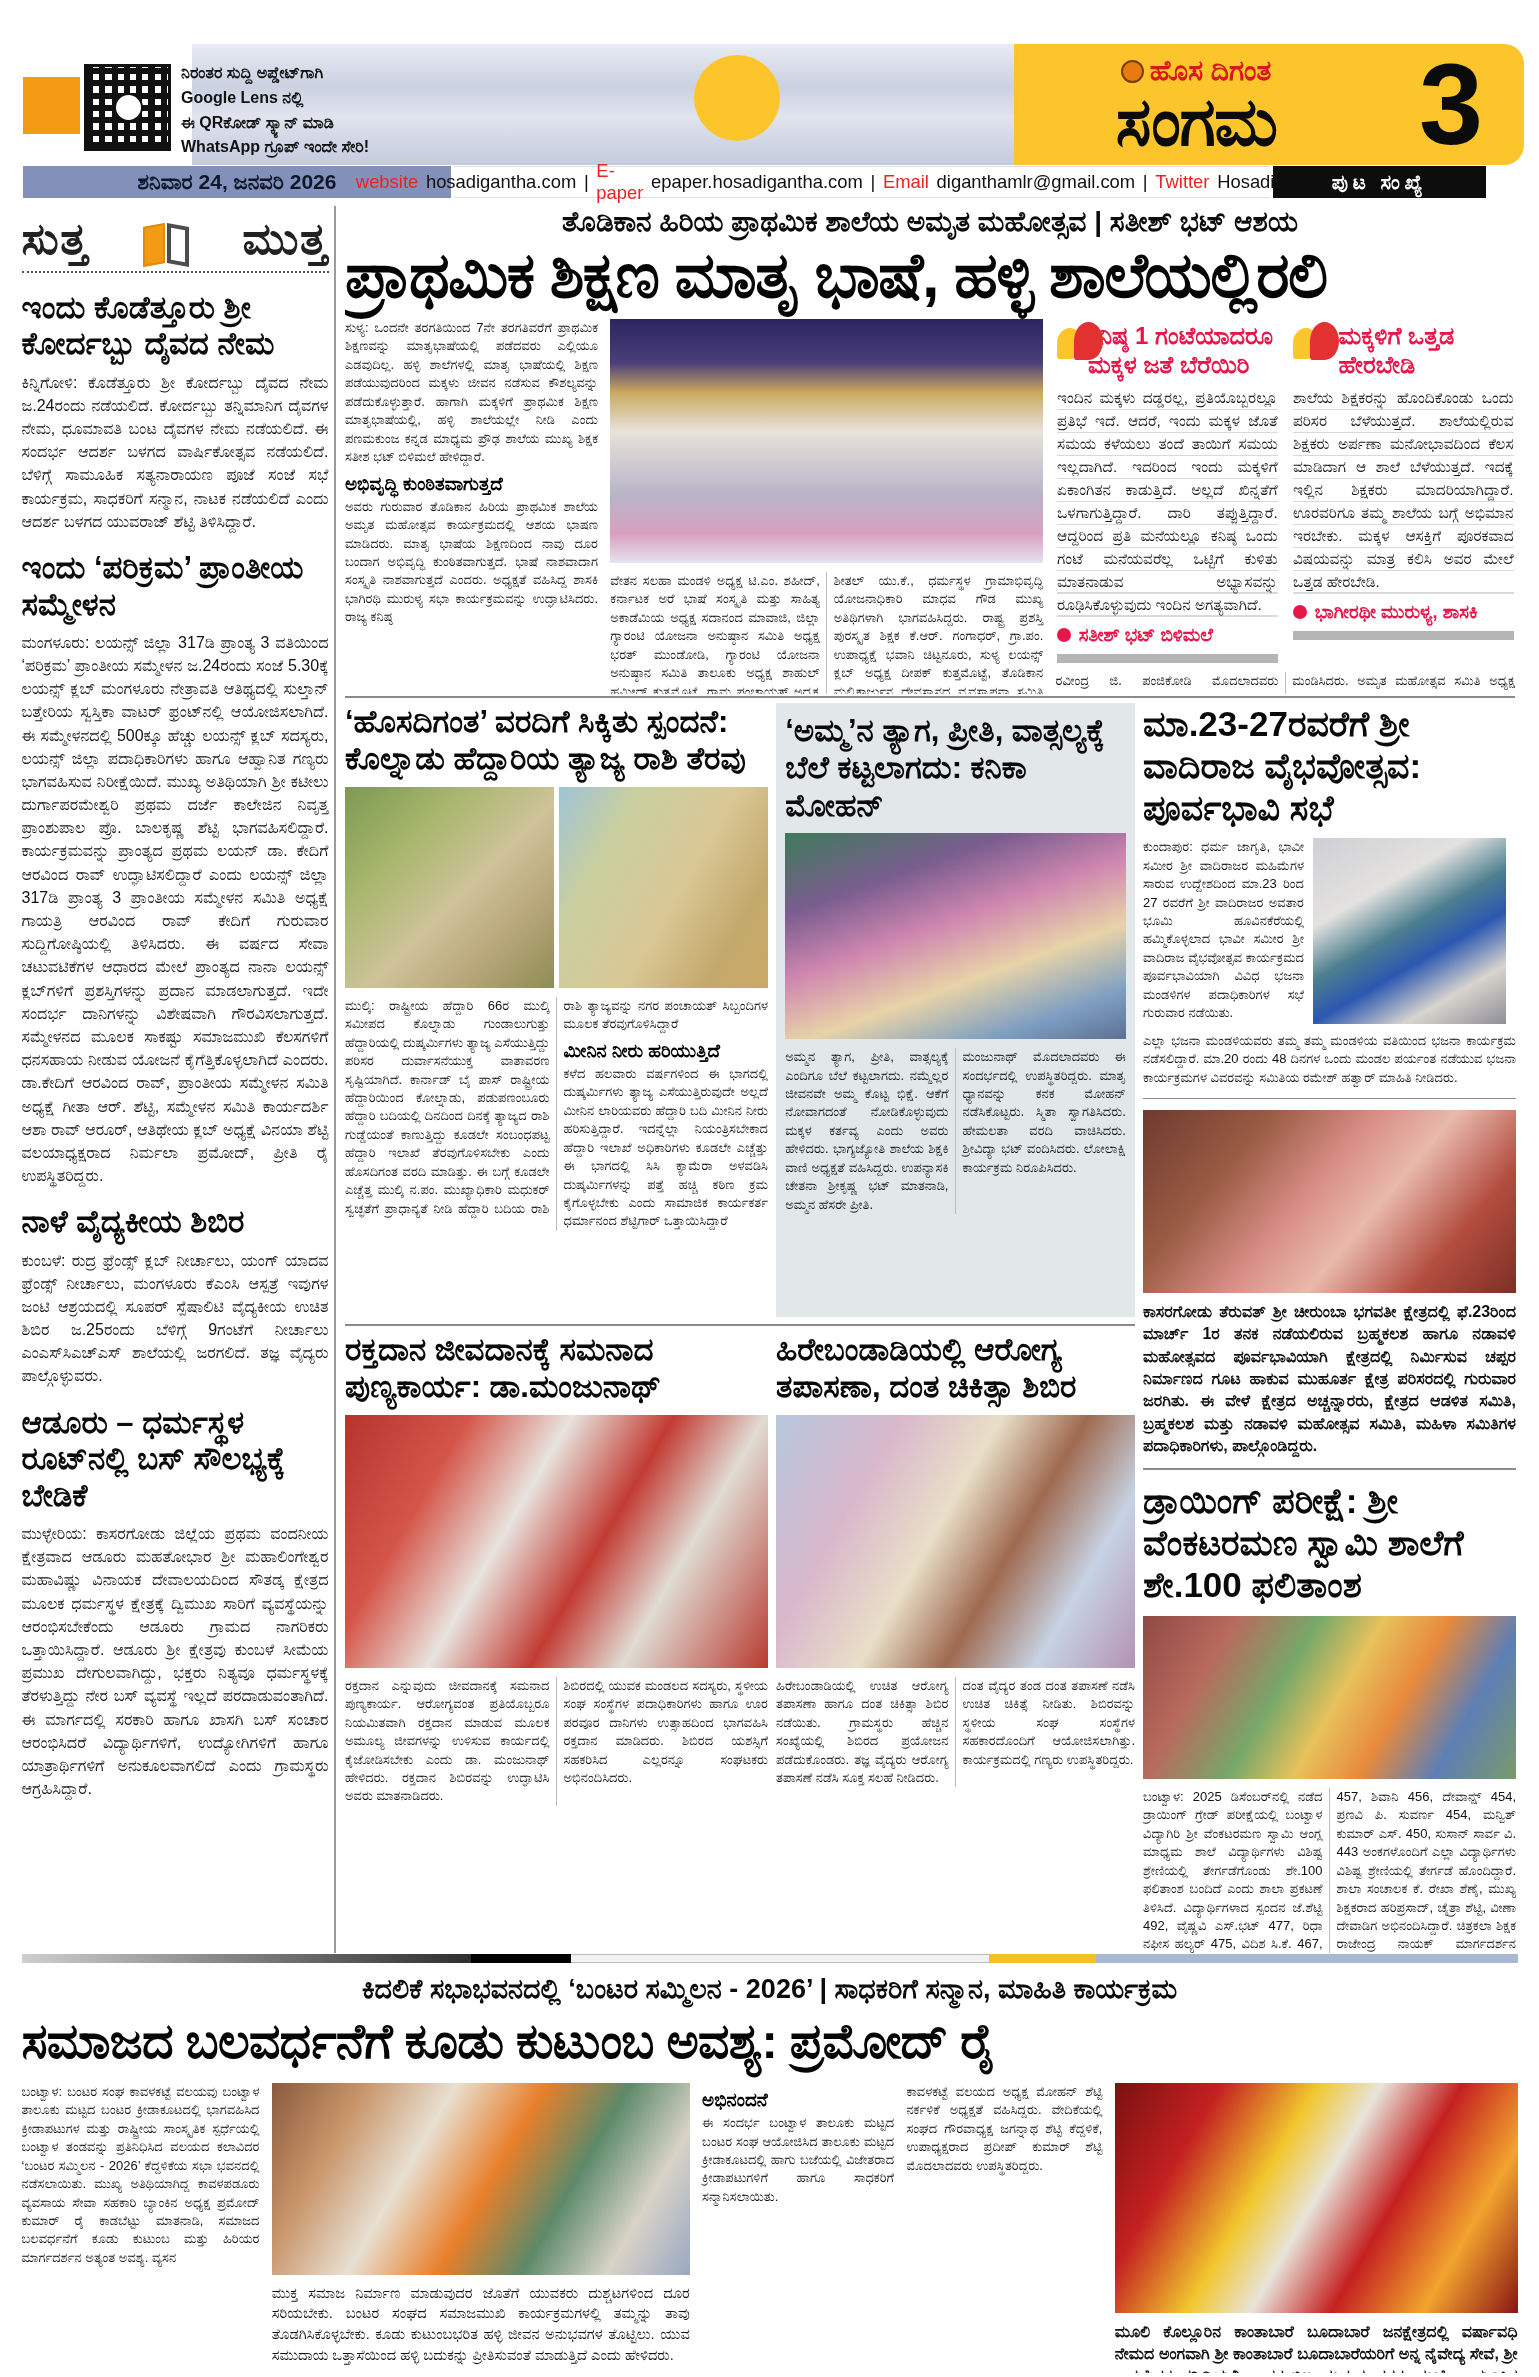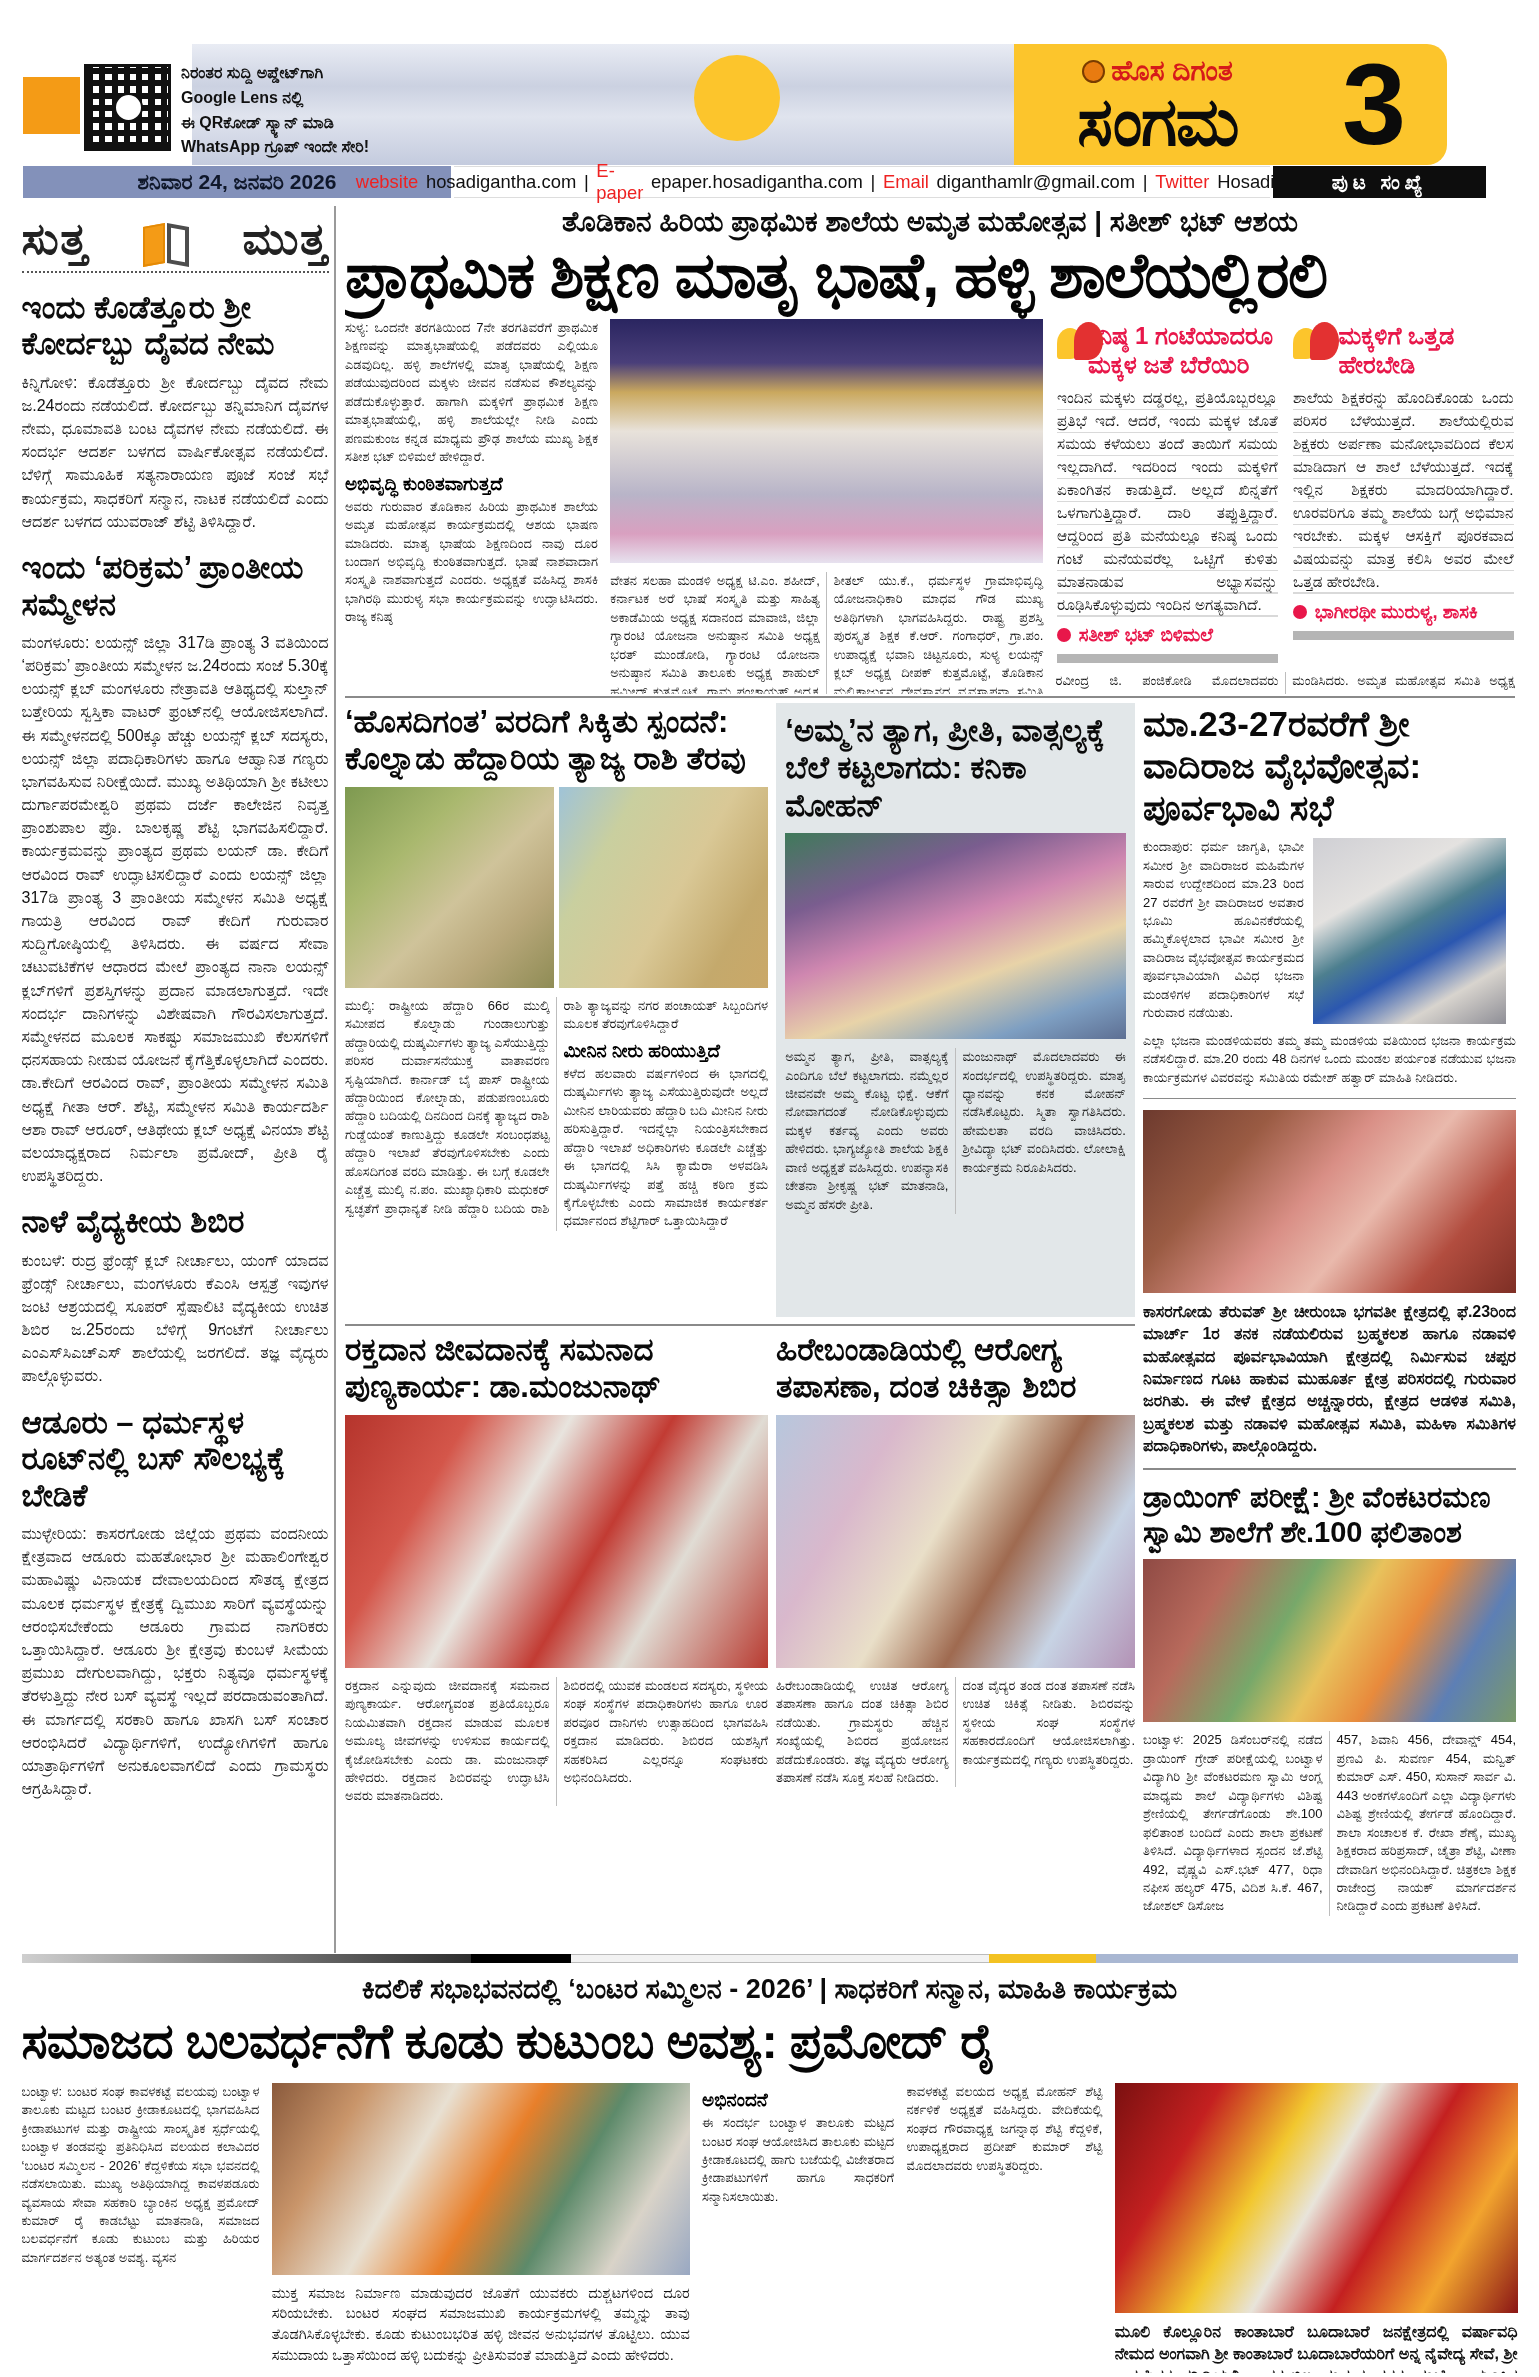--- a/index.html
+++ b/index.html
@@ -12,21 +12,21 @@
   .sun-circle { position:absolute; left:694px; top:55px; width:86px; height:86px; border-radius:50%; background:#fcc52c; }
   .masthead-title { position:absolute; left:253px; top:55px; width:591px; text-align:center;
     font-size:71px; font-weight:800; color:#0c0c0c; letter-spacing:-1.5px; }
   .orange-square { position:absolute; left:23px; top:77px; width:57px; height:57px; background:#f49b16; }
   .qr-box { position:absolute; left:84px; top:64px; width:87px; height:87px; background:#fff; border:3.1px solid #111;
     background-image:
       repeating-linear-gradient(0deg,#111 0 6.1px,transparent 6.1px 12.3px),
       repeating-linear-gradient(90deg,#111 0 6.1px,#fff 6.1px 12.3px); }
   .qr-center { position:absolute; left:114px; top:93px; width:29px; height:29px; border-radius:50%; background:#fff; border:2.3px solid #111; }
   .qr-text { position:absolute; left:181px; top:61px; width:230px; font-size:16px; font-weight:700; color:#111; line-height:1.55; }
-  .brand-block { position:absolute; left:1014px; top:44px; width:433px; height:121px; background:#fcc52c;
+  .brand-block { position:absolute; left:1014px; top:44px; width:510px; height:121px; background:#fcc52c;
     border-radius:0 20px 20px 0; display:flex; align-items:center; }
   .brand-left { flex:1; text-align:center; }
   .brand-name { font-size:28px; font-weight:800; color:#d61a1a; display:flex; align-items:center; justify-content:center; gap:6.1px; }
   .logo-dot { width:23px; height:23px; border-radius:50%; background:#e87b10; border:2.3px solid #7a3c00; display:inline-block; }
   .section-name { font-size:67px; font-weight:900; color:#0b0b0b; line-height:1.0; letter-spacing:-1.5px; }
   .page-num { width:146px; font-size:115px; font-weight:900; color:#0b0b0b; text-align:center; line-height:1; }
   .date-bar { position:absolute; left:23px; top:166px; width:428px; height:32px; background:#8391ba; color:#0f172a;
     font-size:21px; font-weight:700; display:flex; align-items:center; justify-content:center; }
   .contact-bar { position:absolute; left:454px; top:166px; width:816px; height:32px; background:#fff; color:#111;
     font-size:18.4px; display:flex; align-items:center; justify-content:center; gap:7.7px; border-top:0.8px solid #ddd; border-bottom:0.8px solid #ddd;}
@@ -283,21 +283,21 @@
       </div>
       <div class="body" style="margin-top:7.7px;">ಎಲ್ಲಾ ಭಜನಾ ಮಂಡಳಿಯವರು ತಮ್ಮ ತಮ್ಮ ಮಂಡಳಿಯ ವತಿಯಿಂದ ಭಜನಾ ಕಾರ್ಯಕ್ರಮ ನಡೆಸಲಿದ್ದಾರೆ. ಮಾ.20 ರಂದು 48 ದಿನಗಳ ಒಂದು ಮಂಡಲ ಪರ್ಯಂತ ನಡೆಯುವ ಭಜನಾ ಕಾರ್ಯಕ್ರಮಗಳ ವಿವರವನ್ನು ಸಮಿತಿಯ ರಮೇಶ್ ಹತ್ವಾರ್ ಮಾಹಿತಿ ನೀಡಿದರು.</div>
     </div>
     <div class="rule-inline"></div>
     <div>
       <div class="photo photo-temple"></div>
       <div class="caption">ಕಾಸರಗೋಡು ತೆರುವತ್ ಶ್ರೀ ಚೀರುಂಬಾ ಭಗವತೀ ಕ್ಷೇತ್ರದಲ್ಲಿ ಫೆ.23ರಿಂದ ಮಾರ್ಚ್ 1ರ ತನಕ ನಡೆಯಲಿರುವ ಬ್ರಹ್ಮಕಲಶ ಹಾಗೂ ನಡಾವಳಿ ಮಹೋತ್ಸವದ ಪೂರ್ವಭಾವಿಯಾಗಿ ಕ್ಷೇತ್ರದಲ್ಲಿ ನಿರ್ಮಿಸುವ ಚಪ್ಪರ ನಿರ್ಮಾಣದ ಗೂಟ ಹಾಕುವ ಮುಹೂರ್ತ ಕ್ಷೇತ್ರ ಪರಿಸರದಲ್ಲಿ ಗುರುವಾರ ಜರಗಿತು. ಈ ವೇಳೆ ಕ್ಷೇತ್ರದ ಅಚ್ಚನ್ನಾರರು, ಕ್ಷೇತ್ರದ ಆಡಳಿತ ಸಮಿತಿ, ಬ್ರಹ್ಮಕಲಶ ಮತ್ತು ನಡಾವಳಿ ಮಹೋತ್ಸವ ಸಮಿತಿ, ಮಹಿಳಾ ಸಮಿತಿಗಳ ಪದಾಧಿಕಾರಿಗಳು, ಪಾಲ್ಗೊಂಡಿದ್ದರು.</div>
     </div>
     <div class="rule-inline"></div>
     <div>
-      <div class="art-head" style="font-size:29px;">ಡ್ರಾಯಿಂಗ್ ಪರೀಕ್ಷೆ: ಶ್ರೀ ವೆಂಕಟರಮಣ ಸ್ವಾಮಿ ಶಾಲೆಗೆ ಶೇ.100 ಫಲಿತಾಂಶ</div>
+      <div class="art-head" style="font-size:35px;">ಡ್ರಾಯಿಂಗ್ ಪರೀಕ್ಷೆ: ಶ್ರೀ ವೆಂಕಟರಮಣ ಸ್ವಾಮಿ ಶಾಲೆಗೆ ಶೇ.100 ಫಲಿತಾಂಶ</div>
       <div class="photo photo-students"></div>
       <div class="cols2">
         <div class="body">ಬಂಟ್ವಾಳ: 2025 ಡಿಸೆಂಬರ್‌ನಲ್ಲಿ ನಡೆದ ಡ್ರಾಯಿಂಗ್ ಗ್ರೇಡ್ ಪರೀಕ್ಷೆಯಲ್ಲಿ ಬಂಟ್ವಾಳ ವಿದ್ಯಾಗಿರಿ ಶ್ರೀ ವೆಂಕಟರಮಣ ಸ್ವಾಮಿ ಆಂಗ್ಲ ಮಾಧ್ಯಮ ಶಾಲೆ ವಿದ್ಯಾರ್ಥಿಗಳು ವಿಶಿಷ್ಟ ಶ್ರೇಣಿಯಲ್ಲಿ ತೇರ್ಗಡೆಗೊಂಡು ಶೇ.100 ಫಲಿತಾಂಶ ಬಂದಿದೆ ಎಂದು ಶಾಲಾ ಪ್ರಕಟಣೆ ತಿಳಿಸಿದೆ. ವಿದ್ಯಾರ್ಥಿಗಳಾದ ಸ್ಪಂದನ ಜೆ.ಶೆಟ್ಟಿ 492, ವೈಷ್ಣವಿ ಎಸ್.ಭಟ್ 477, ರಿಧಾ ನಫೀಸ ಹಲ್ಯರ್ 475, ವಿದಿಶ ಸಿ.ಕೆ. 467, ಜೋಶಲ್ ಡಿಸೋಜ</div>
         <div class="body">457, ಶಿವಾನಿ 456, ದೇವಾನ್ಷ್ 454, ಪ್ರಣವಿ ಪಿ. ಸುವರ್ಣ 454, ಮನ್ವಿತ್ ಕುಮಾರ್ ಎಸ್. 450, ಸುಸಾನ್ ಸಾರ್ವ ವಿ. 443 ಅಂಕಗಳೊಂದಿಗೆ ಎಲ್ಲಾ ವಿದ್ಯಾರ್ಥಿಗಳು ವಿಶಿಷ್ಟ ಶ್ರೇಣಿಯಲ್ಲಿ ತೇರ್ಗಡೆ ಹೊಂದಿದ್ದಾರೆ. ಶಾಲಾ ಸಂಚಾಲಕ ಕೆ. ರೇಖಾ ಶೆಣೈ, ಮುಖ್ಯ ಶಿಕ್ಷಕರಾದ ಹರಿಪ್ರಸಾದ್, ಚೈತ್ರಾ ಶೆಟ್ಟಿ, ವೀಣಾ ದೇವಾಡಿಗ ಅಭಿನಂದಿಸಿದ್ದಾರೆ. ಚಿತ್ರಕಲಾ ಶಿಕ್ಷಕ ರಾಜೇಂದ್ರ ನಾಯಕ್ ಮಾರ್ಗದರ್ಶನ ನೀಡಿದ್ದಾರೆ ಎಂದು ಪ್ರಕಟಣೆ ತಿಳಿಸಿದೆ.</div>
       </div>
     </div>
   </div>
 
   <div class="hrule" style="left:345px; top:1324px; width:790px;"></div>
 

